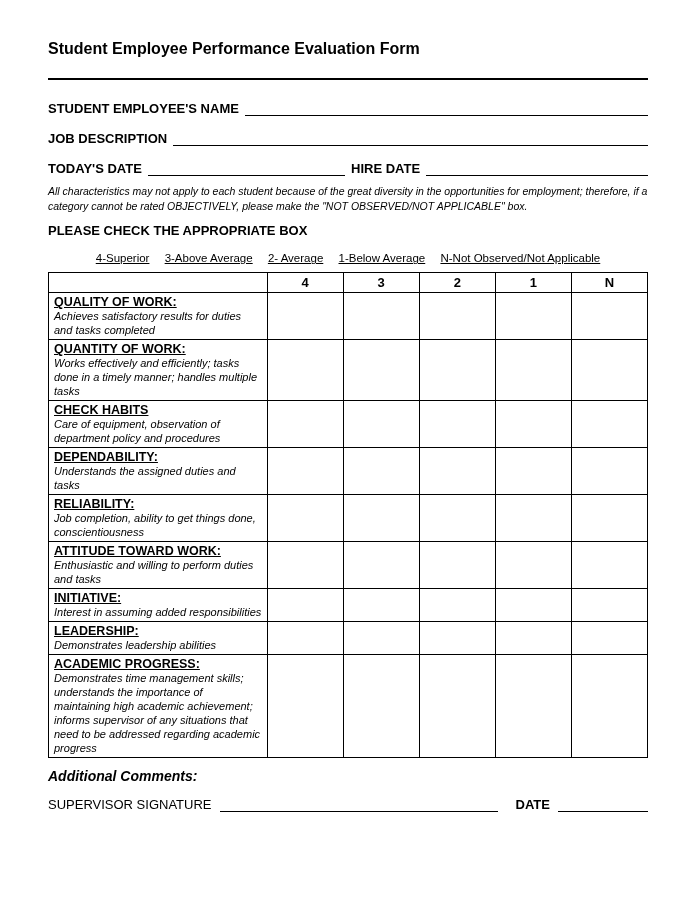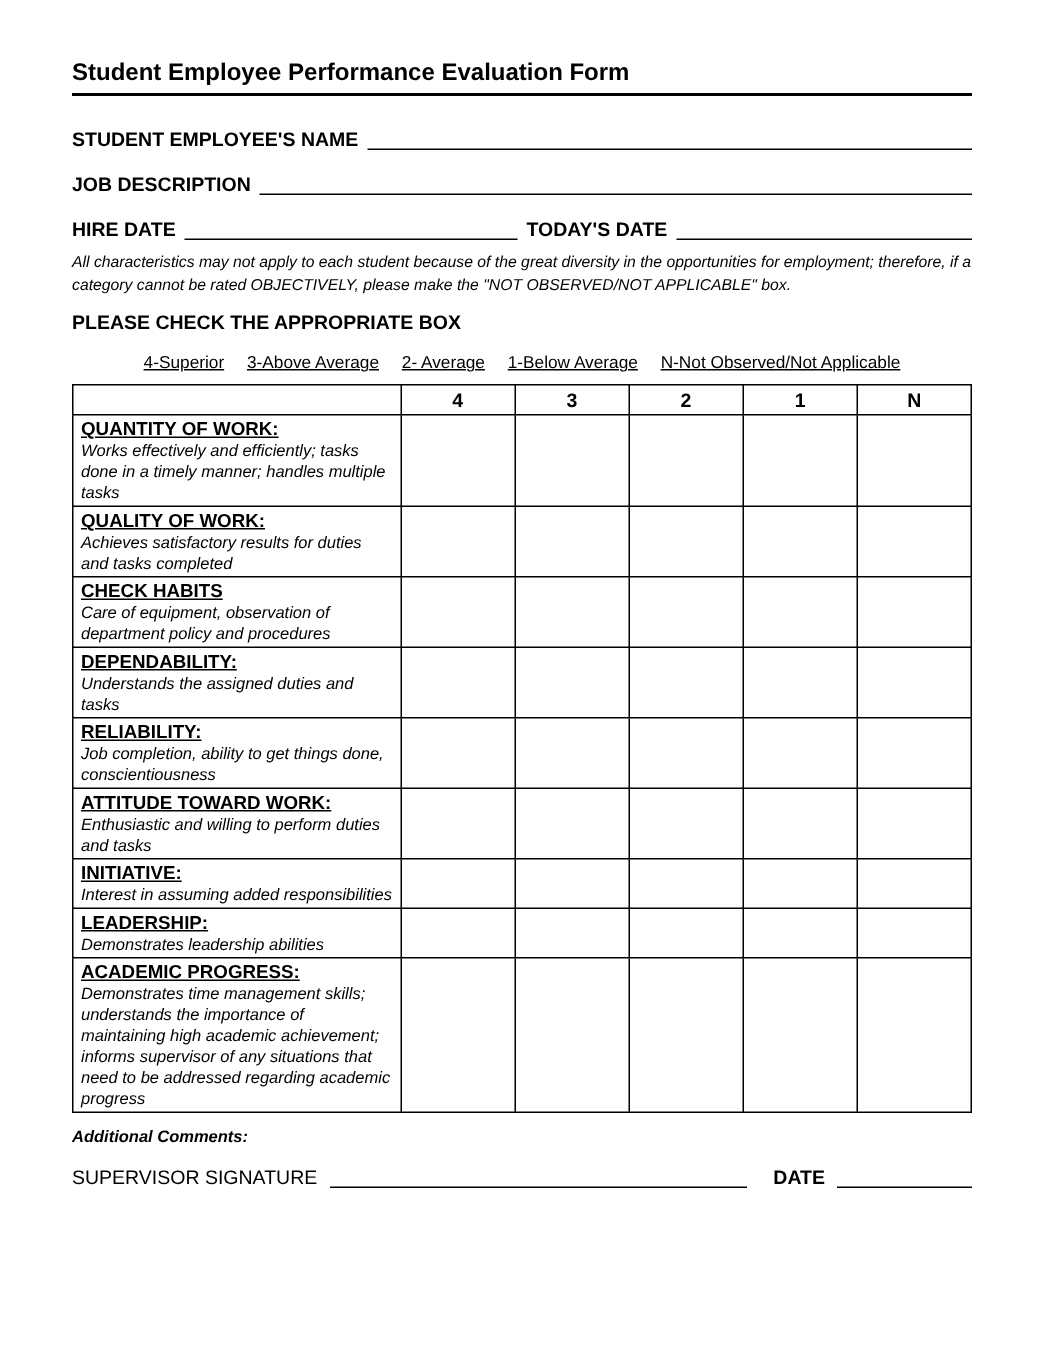--- a/index.html
+++ b/index.html
@@ -9,21 +9,21 @@
       color: #000;
       width: 696px;
       min-height: 900px;
       padding: 40px 48px;
       font-size: 13px;
     }
     h1.form-title {
       font-size: 16px;
       font-weight: bold;
       border-bottom: 2px solid #000;
-      padding-bottom: 4px;
+      padding-bottom: 20px;
       margin-bottom: 18px;
     }
     .field-row {
       display: flex;
       align-items: flex-end;
       margin-bottom: 12px;
       gap: 6px;
     }
     .field-label {
       font-size: 13px;
@@ -96,21 +96,21 @@
     .category-name {
       font-weight: bold;
       text-decoration: underline;
       font-size: 12.5px;
     }
     .category-desc {
       font-style: italic;
       font-size: 11px;
     }
     .additional-comments {
-      font-size: 11px;
+      font-size: 14px;
       font-style: italic;
       font-weight: bold;
       margin-top: 4px;
     }
     .signature-section {
       margin-top: 10px;
     }
     .sig-row {
       display: flex;
       align-items: flex-end;
@@ -151,25 +151,25 @@
   <div class="field-line"></div>
 </div>
 
 <div class="field-row">
   <span class="field-label">JOB DESCRIPTION</span>
   <div class="field-line"></div>
 </div>
 
 <div class="field-row-two">
   <div class="field-half">
-    <span class="field-label">HIRE DATE</span>
+    <span class="field-label">TODAY'S DATE</span>
     <div class="field-line"></div>
   </div>
   <div class="field-half">
-    <span class="field-label">TODAY'S DATE</span>
+    <span class="field-label">HIRE DATE</span>
     <div class="field-line"></div>
   </div>
 </div>
 
 <p class="notice-text">All characteristics may not apply to each student because of the great diversity in the opportunities for employment; therefore, if a category cannot be rated OBJECTIVELY, please make the "NOT OBSERVED/NOT APPLICABLE" box.</p>
 <p class="please-check">PLEASE CHECK THE APPROPRIATE BOX</p>
 
 <div class="rating-legend">
   <span class="underline">4-Superior</span>
   <span class="underline">3-Above Average</span>
@@ -184,29 +184,29 @@
       <th style="border:1px solid #000;"></th>
       <th>4</th>
       <th>3</th>
       <th>2</th>
       <th>1</th>
       <th>N</th>
     </tr>
   </thead>
   <tbody id="eval-tbody">
   <tr>
+        <td class="desc-cell"><span class="category-name">QUALITY OF WORK:</span><br><span class="category-desc">Achieves satisfactory results for duties and tasks completed</span></td>
+        <td class="rating-cell"></td>
+        <td class="rating-cell"></td>
+        <td class="rating-cell"></td>
+        <td class="rating-cell"></td>
+        <td class="rating-cell"></td>
+      </tr>
+      <tr>
         <td class="desc-cell"><span class="category-name">QUANTITY OF WORK:</span><br><span class="category-desc">Works effectively and efficiently; tasks done in a timely manner; handles multiple tasks</span></td>
-        <td class="rating-cell"></td>
-        <td class="rating-cell"></td>
-        <td class="rating-cell"></td>
-        <td class="rating-cell"></td>
-        <td class="rating-cell"></td>
-      </tr>
-      <tr>
-        <td class="desc-cell"><span class="category-name">QUALITY OF WORK:</span><br><span class="category-desc">Achieves satisfactory results for duties and tasks completed</span></td>
         <td class="rating-cell"></td>
         <td class="rating-cell"></td>
         <td class="rating-cell"></td>
         <td class="rating-cell"></td>
         <td class="rating-cell"></td>
       </tr>
       <tr>
         <td class="desc-cell"><span class="category-name">CHECK HABITS</span><br><span class="category-desc">Care of equipment, observation of department policy and procedures</span></td>
         <td class="rating-cell"></td>
         <td class="rating-cell"></td>

